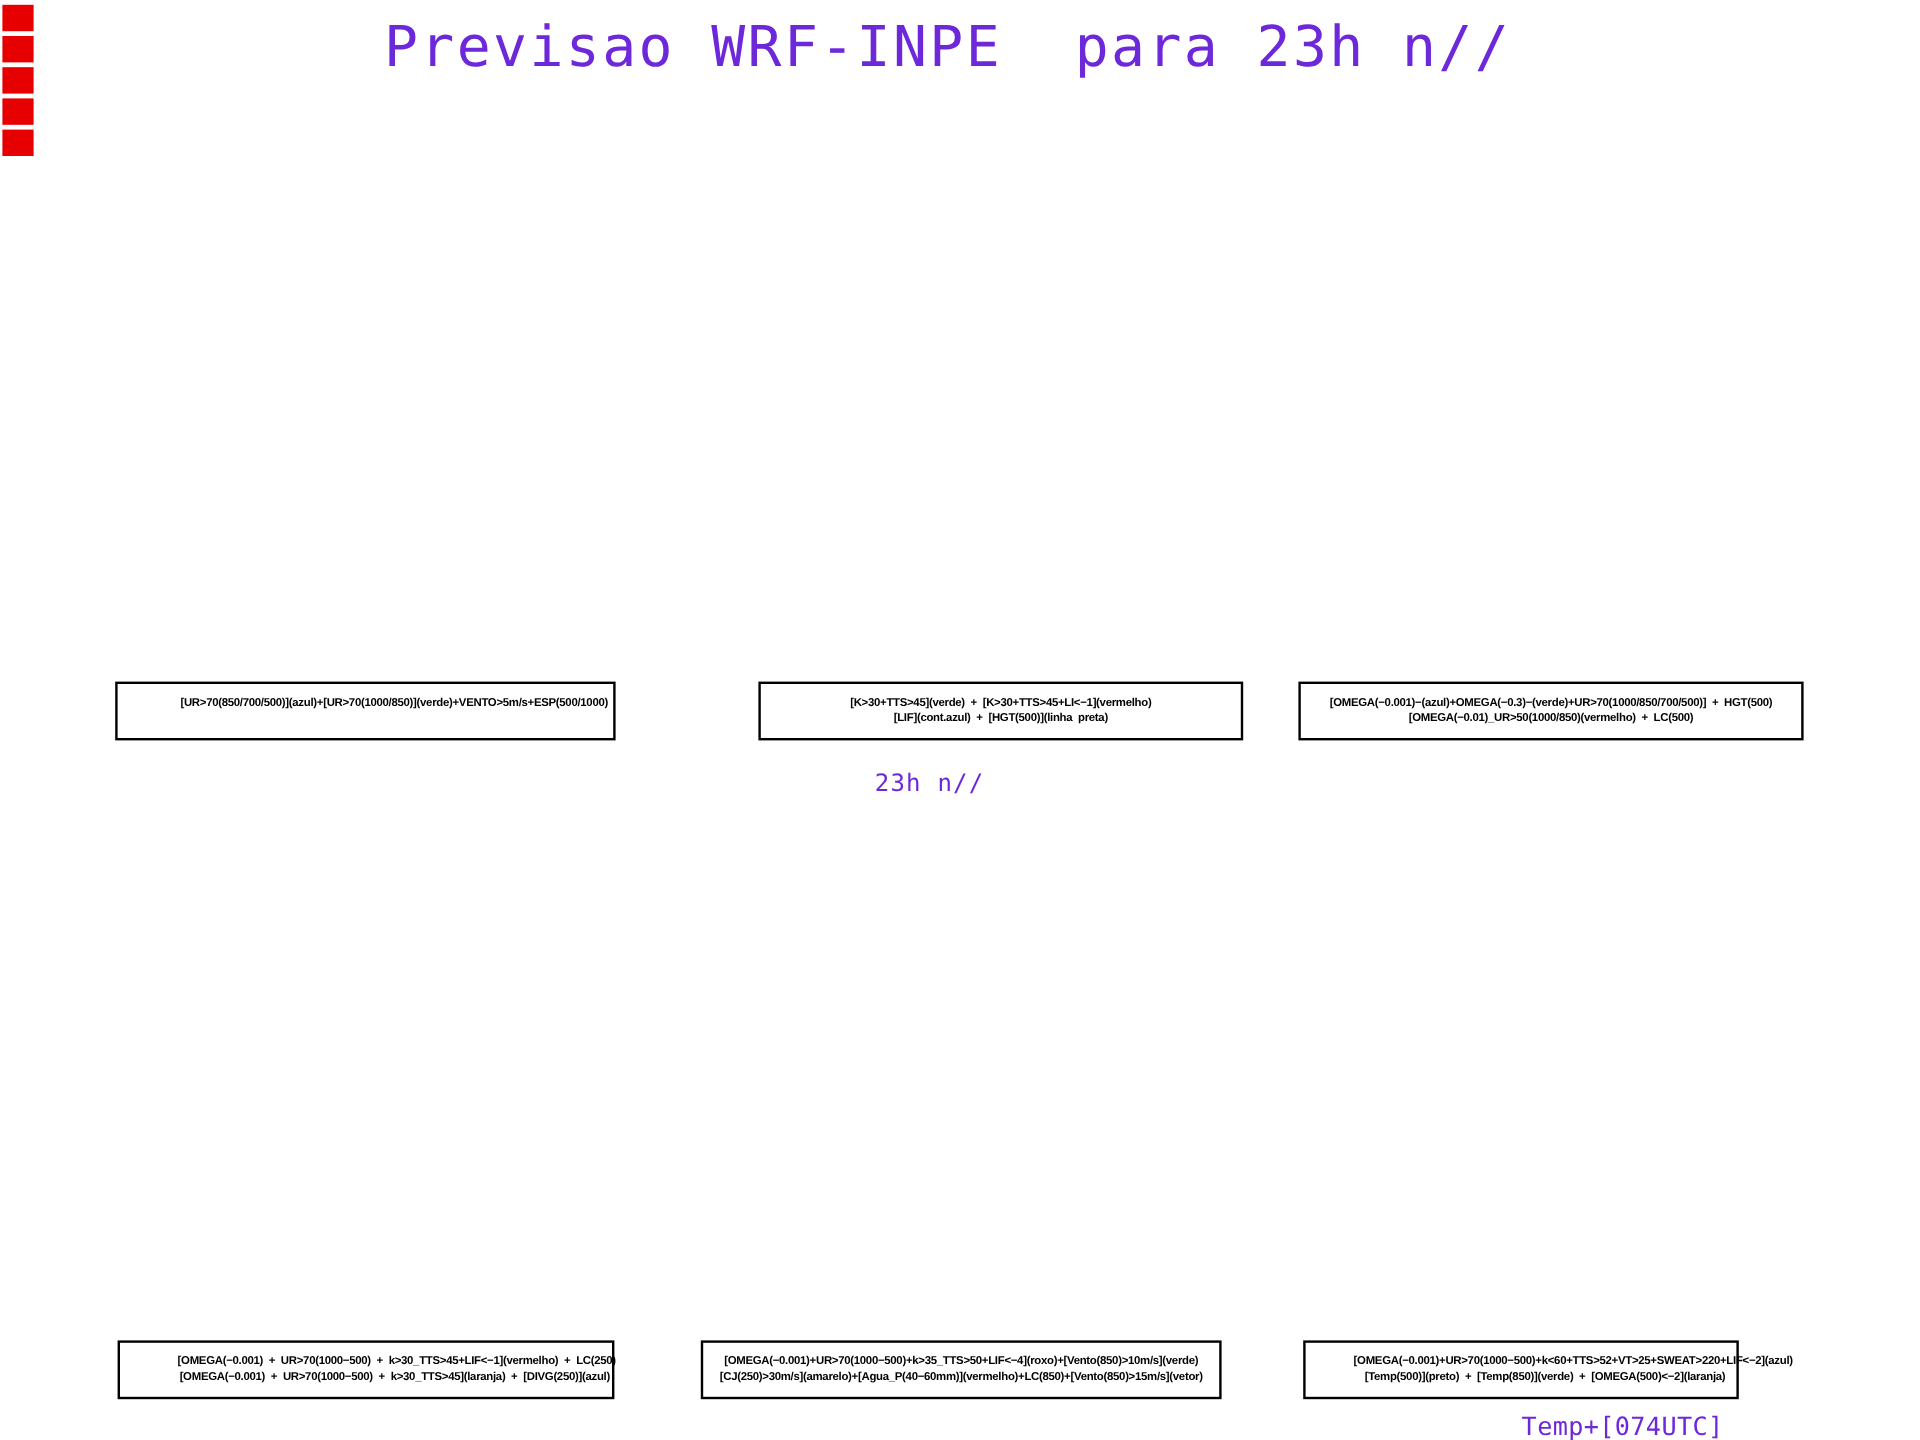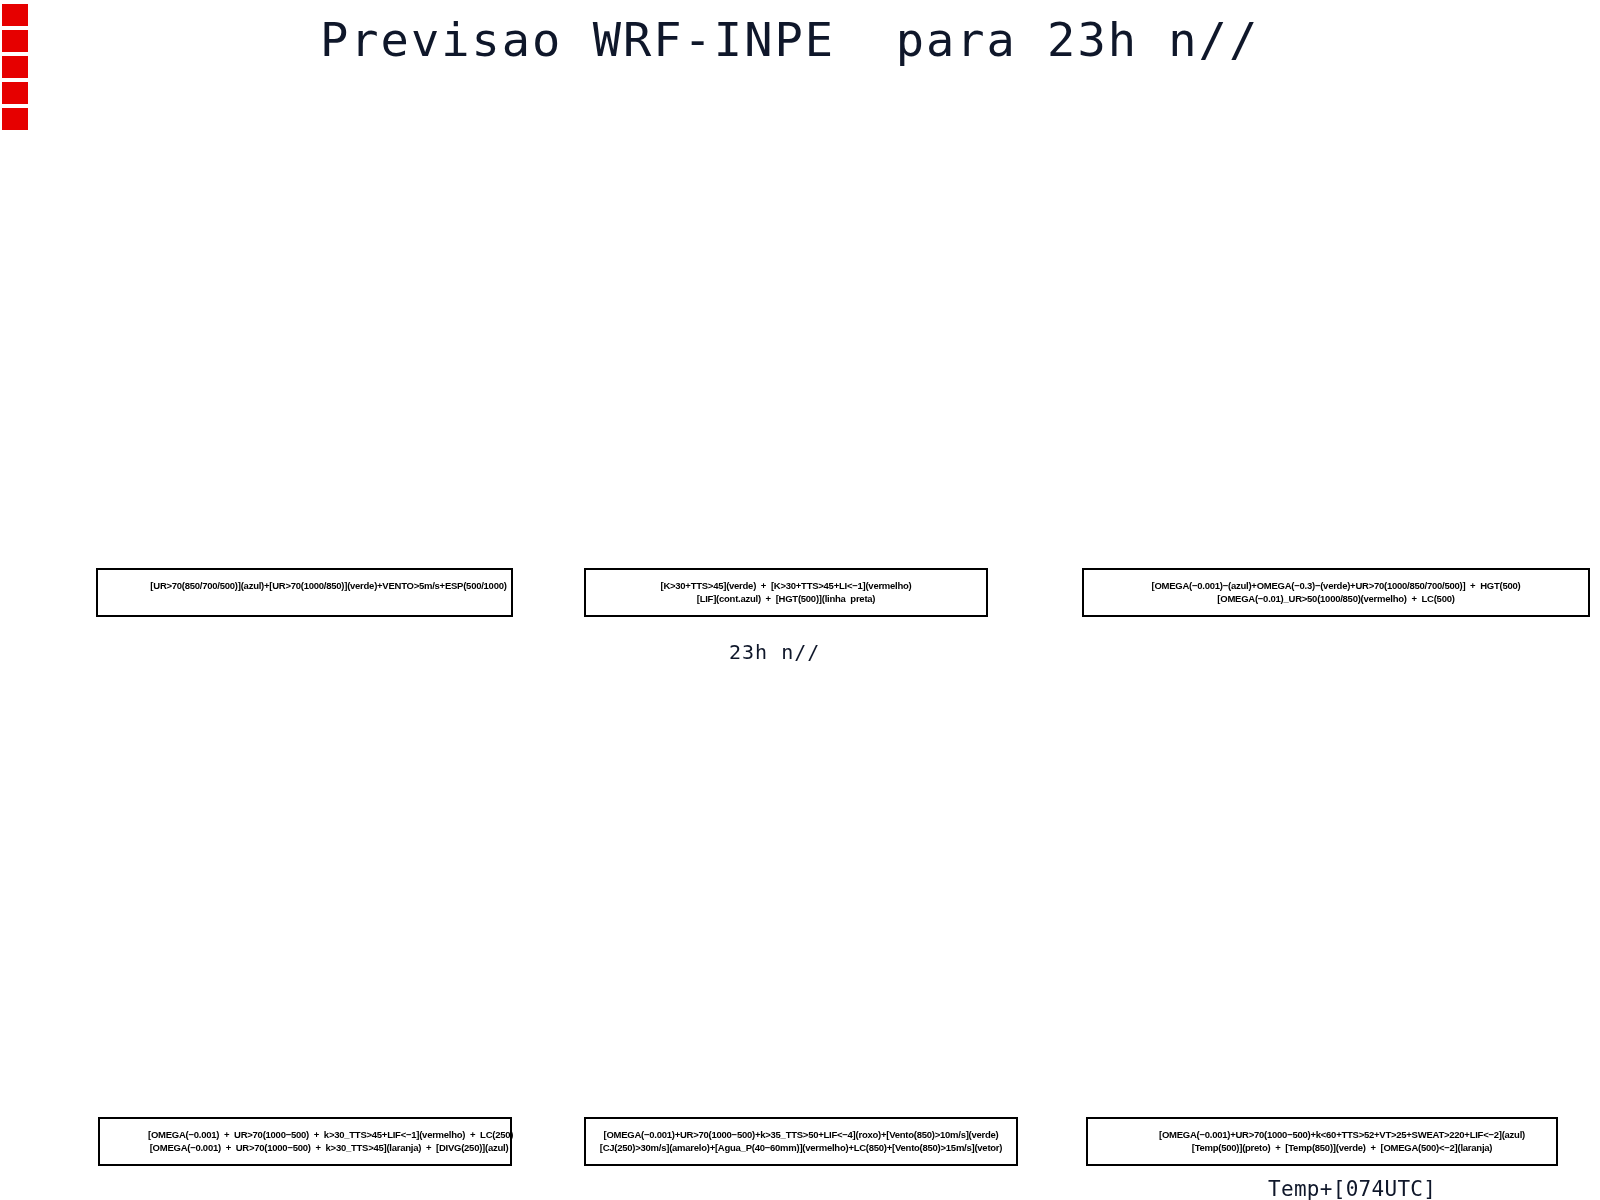--- a/index.html
+++ b/index.html
@@ -11,21 +11,21 @@
     position: relative;
     width: 1600px;
     height: 1200px;
     overflow: hidden;
   }
   
   .hershey {
     position: absolute;
     font-family: "DejaVu Sans Mono", monospace;
     font-weight: normal;
-    color: #0f172a;
+    color: #6d28d9;
     white-space: pre;
     line-height: 1;
     text-align: right;
   }
   #page-title   { left: 320px;  top: 16px;   font-size: 47px; letter-spacing: 2px; }
   #mid-subtitle { left: 729px;  top: 642px;  font-size: 20px; letter-spacing: 1px; }
   #footer-note  { left: 1268px; top: 1179px; font-size: 21px; letter-spacing: 0.3px; }
 
   
   .lbox {
@@ -42,24 +42,24 @@
     font-family: "Liberation Sans", sans-serif;
     font-weight: bold;
     font-size: 9.5px;
     line-height: 13px;
     letter-spacing: -0.25px;
     color: #000000;
     white-space: pre;
   }
   #box1 { left: 96px;   top: 568px;  width: 417px; }
   #box2 { left: 584px;  top: 568px;  width: 404px; }
-  #box3 { left: 1082px; top: 568px;  width: 508px; }
+  #box3 { left: 1082px; top: 568px;  width: 421px; }
   #box4 { left: 98px;   top: 1117px; width: 414px; }
   #box5 { left: 584px;  top: 1117px; width: 434px; }
-  #box6 { left: 1086px; top: 1117px; width: 472px; padding-left: 40px; }
+  #box6 { left: 1086px; top: 1117px; width: 363px; padding-left: 40px; }
 
   
   .red-mark {
     position: absolute;
     left: 2px;
     width: 26px;
     height: 22px;
     background: #e60000;
   }
   .rm1 { top: 4px; }
@@ -76,21 +76,21 @@
 <div class="red-mark rm3" style="background: rgb(230, 0, 0);"></div>
 <div class="red-mark rm4" style="background: rgb(230, 0, 0);"></div>
 <div class="red-mark rm5" style="background: rgb(230, 0, 0);"></div>
 
 <div id="page-title" class="hershey">Previsao WRF-INPE  para 23h n//</div>
 
 <div id="box1" class="lbox" style="border-color: rgb(0, 0, 0); padding-left: 48px;">
   <div class="ln">[UR&gt;70(850/700/500)](azul)+[UR&gt;70(1000/850)](verde)+VENTO&gt;5m/s+ESP(500/1000)</div>
   <div class="ln"></div>
 </div>
-<div id="box2" class="lbox" style="border-color: rgb(0, 0, 0);">
+<div id="box2" class="lbox" style="border-color: rgb(0, 0, 0); margin-left: 48px;">
   <div class="ln">[K&gt;30+TTS&gt;45](verde)  +  [K&gt;30+TTS&gt;45+LI&lt;−1](vermelho)</div>
   <div class="ln">[LIF](cont.azul)  +  [HGT(500)](linha  preta)</div>
 </div>
 <div id="box3" class="lbox" style="border-color: rgb(0, 0, 0);">
   <div class="ln">[OMEGA(−0.001)−(azul)+OMEGA(−0.3)−(verde)+UR&gt;70(1000/850/700/500)]  +  HGT(500)</div>
   <div class="ln">[OMEGA(−0.01)_UR&gt;50(1000/850)(vermelho)  +  LC(500)</div>
 </div>
 
 <div id="mid-subtitle" class="hershey">23h n//</div>
 

